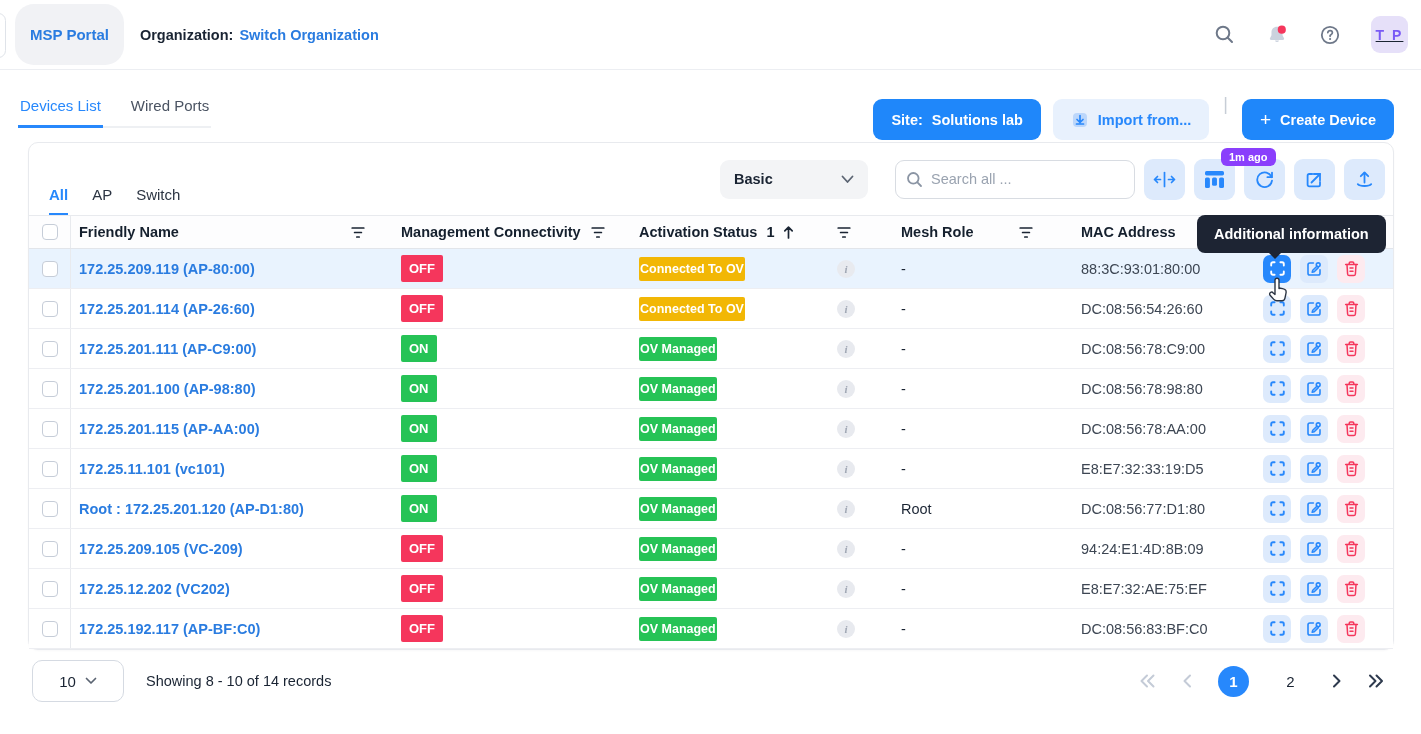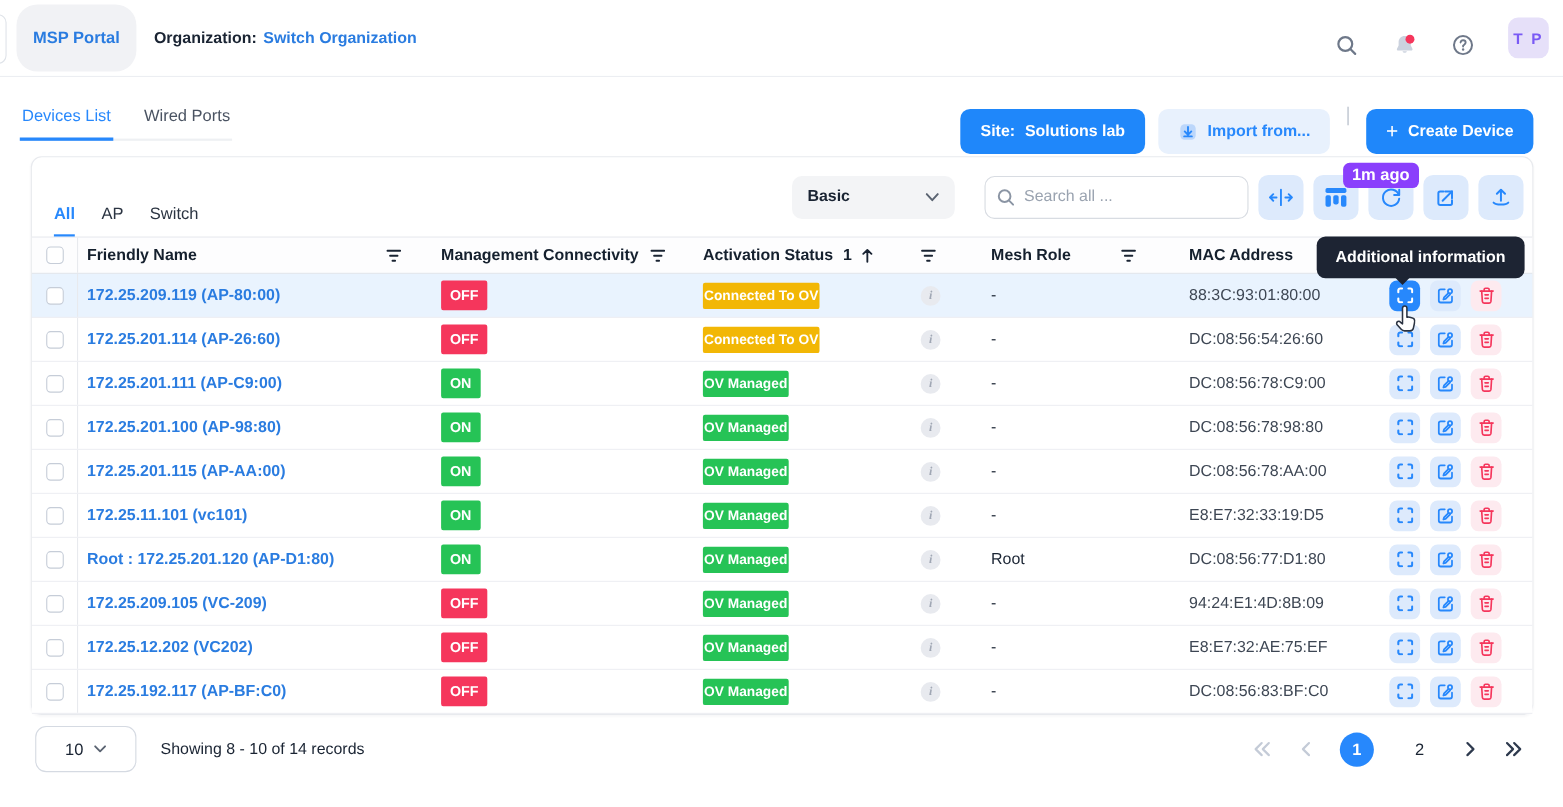--- a/index.html
+++ b/index.html
@@ -9,21 +9,21 @@
 
   
   .topbar { height:70px; display:flex; align-items:center; padding:0 13px 0 15px;
             border-bottom:1px solid #eceef2; background:#fff; }
   .edge-fragment { position:absolute; left:-9px; top:13px; width:15px; height:45px;
             border:1px solid #dfe3e9; border-radius:9px; background:#fff; }
   .brand { background:#f1f2f5; color:#2a7ce0; font-weight:700; font-size:15px;
            padding:22px 15px; border-radius:19px; cursor:pointer; }
   .org { margin-left:16px; font-size:14.5px; font-weight:700; }
   .org-name { color:#2a7ce0; margin-left:6px; cursor:pointer; text-decoration:none; font-weight:700; }
-  .topbar-right { margin-left:auto; display:flex; align-items:flex-end; gap:29px; }
+  .topbar-right { margin-left:auto; display:flex; align-items:center; gap:29px;text-decoration:underline; }
   .icon-plain { width:24px; height:24px; display:flex; align-items:center; justify-content:center; cursor:pointer; }
   .avatar { width:37px; height:37px; border-radius:9px; background:#e6e0f9; color:#7a5af5;
             font-weight:700; font-size:14px; display:flex; align-items:center; justify-content:center;
             letter-spacing:2px; cursor:pointer; }
 
   
   .nav-row { display:flex; align-items:center; justify-content:space-between;
              padding:15px 27px 0 18px; height:58px; }
   .page-tabs { display:inline-flex; gap:26px; border-bottom:2px solid #eef0f3; align-self:flex-end; }
   .page-tab { font-size:15px; color:#4a5362; padding:6px 2px 11px 2px; cursor:pointer;
@@ -51,21 +51,21 @@
   .select-basic svg { margin-left:auto; }
   .search-box { width:240px; height:39px; border:1px solid #d8dce2; border-radius:9px; display:flex;
                 align-items:center; padding:0 10px; margin-left:27px; background:#fff; }
   .search-box input { border:none; outline:none; font-size:14.5px; margin-left:8px; width:180px;
                       color:#1a2433; font-family:"Liberation Sans", sans-serif; }
   .search-box input::placeholder { color:#9aa3b0; }
   .icon-btn-group { display:flex; gap:9px; margin-left:9px; }
   .tool-btn { position:relative; width:41px; height:41px; border:none; border-radius:9px; background:#ddeafc;
               display:flex; align-items:center; justify-content:center; cursor:pointer; }
   .refresh-badge { position:absolute; left:-23px; top:-11px; background:#8a3ffc; color:#fff;
-                   font-size:15px; font-weight:700; padding:3px 8px; border-radius:6px; white-space:nowrap; }
+                   font-size:11px; font-weight:700; padding:3px 8px; border-radius:6px; white-space:nowrap; }
 
   
   .thead { display:flex; align-items:center; height:34px; border-top:1px solid #e8eaee;
            border-bottom:1px solid #e2e5ea; font-weight:700; font-size:14.5px; color:#15202e; background:#fdfdfe; }
   .trow { display:flex; align-items:center; height:40px; border-bottom:1px solid #edeef2; background:#fff; }
   .trow.highlighted { background:#e9f3fe; }
   .cell { display:flex; align-items:center; height:100%; }
   .col-check { width:42px; justify-content:center; border-right:1px solid #e8eaee; }
   .col-name { width:320px; padding-left:8px; }
   .col-conn { width:242px; padding-left:10px; }

